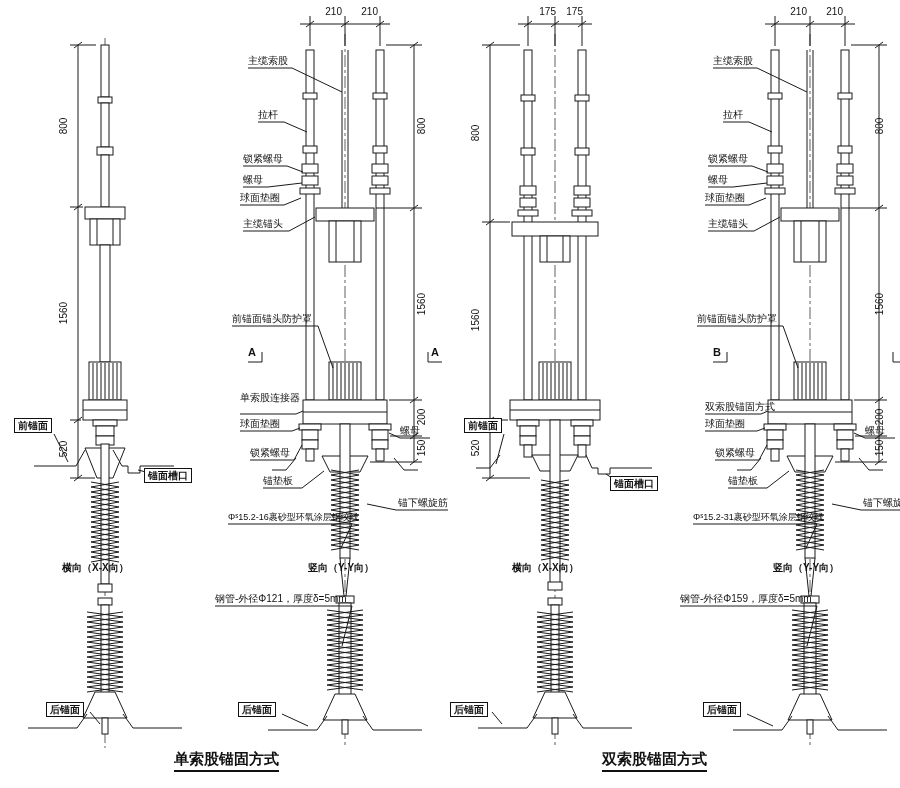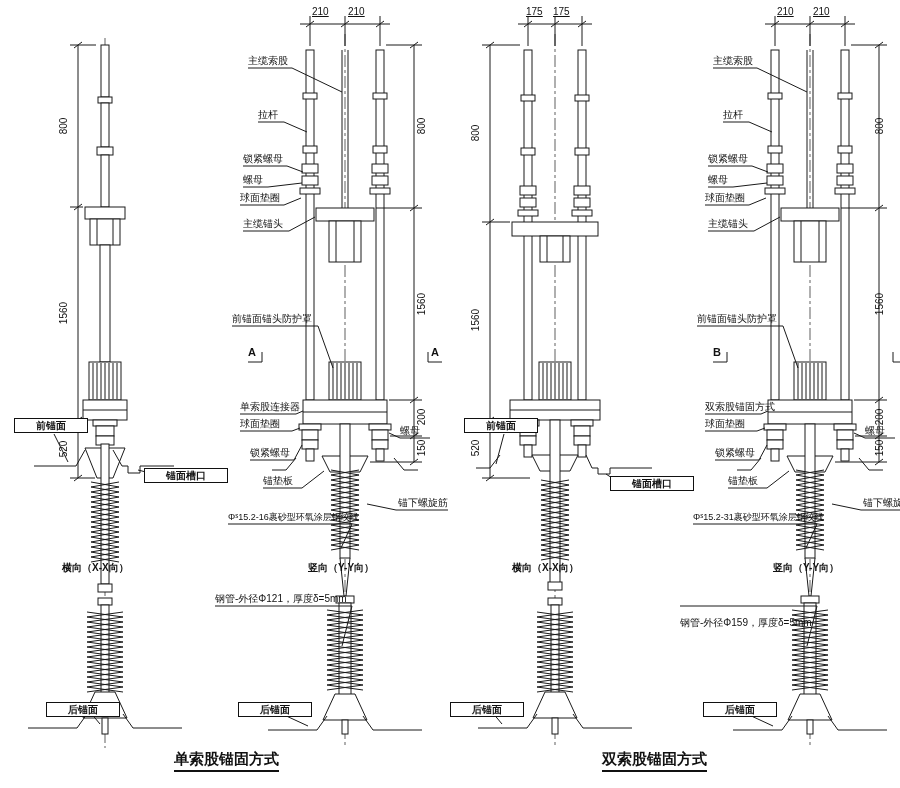--- a/index.html
+++ b/index.html
@@ -1,26 +1,26 @@
 <!DOCTYPE html>
 <html><head>
 <meta charset="utf-8">
 <style>
   html,body{margin:0;padding:0;background:#fff;}
   #canvas{position:relative;width:900px;height:788px;background:#ffffff;overflow:hidden;
           font-family:"Liberation Sans",sans-serif;color:#111;}
   svg{position:absolute;left:0;top:0;}
   .lbl{position:absolute;font:10px/12px "Liberation Sans",sans-serif;color:#111;white-space:nowrap;}
   .sm{font-size:9px;}
-  .boxed{border:1px solid #111;padding:1px 21px;background:#fff;line-height:11px;font-weight:bold;}
+  .boxed{border:1px solid #111;padding:1px 3px;background:#fff;line-height:11px;font-weight:bold;}
   .viewlbl{font-weight:bold;}
   .seclbl{font-weight:bold;font-size:11px;}
   .dimv{position:absolute;width:40px;text-align:center;transform:rotate(-90deg);
         font:10px/12px "Liberation Sans",sans-serif;color:#111;}
-  .dimh{position:absolute;width:30px;text-align:left;font:10px/12px "Liberation Sans",sans-serif;color:#111;text-decoration:underline;}
+  .dimh{position:absolute;width:30px;text-align:right;font:10px/12px "Liberation Sans",sans-serif;color:#111;}
   .title{position:absolute;font:bold 15px/18px "Liberation Sans",sans-serif;color:#111;
          border-bottom:2px solid #111;padding-bottom:2px;}
 </style>
 </head>
 <body>
 
 <div id="canvas">
 
 <svg width="900" height="788" viewBox="0 0 900 788">
 <defs>
@@ -263,21 +263,21 @@
 <div class="dimv" style="left:402px;top:442px">150</div>
 <div class="lbl" style="left:248px;top:55px">主缆索股</div>
 <div class="lbl" style="left:258px;top:109px">拉杆</div>
 <div class="lbl" style="left:243px;top:153px">锁紧螺母</div>
 <div class="lbl" style="left:243px;top:174px">螺母</div>
 <div class="lbl" style="left:240px;top:192px">球面垫圈</div>
 <div class="lbl" style="left:243px;top:218px">主缆锚头</div>
 <div class="lbl" style="left:232px;top:313px">前锚面锚头防护罩</div>
 <div class="lbl seclbl" style="left:248px;top:346px">A</div>
 <div class="lbl seclbl" style="left:431px;top:346px">A</div>
-<div class="lbl" style="left:240px;top:401px">单索股连接器</div>
+<div class="lbl" style="left:240px;top:392px">单索股连接器</div>
 <div class="lbl" style="left:240px;top:418px">球面垫圈</div>
 <div class="lbl" style="left:400px;top:425px">螺母</div>
 <div class="lbl" style="left:250px;top:447px">锁紧螺母</div>
 <div class="lbl" style="left:263px;top:475px">锚垫板</div>
 <div class="lbl" style="left:398px;top:497px">锚下螺旋筋</div>
 <div class="lbl sm" style="left:228px;top:511px">Φˢ15.2-16裹砂型环氧涂层钢绞线</div>
 <div class="lbl" style="left:215px;top:593px">钢管-外径Φ121，厚度δ=5mm</div>
 <div class="lbl viewlbl" style="left:308px;top:562px">竖向（Y-Y向）</div>
 <div class="lbl boxed" style="left:238px;top:702px">后锚面</div>
 
@@ -305,20 +305,20 @@
 <div class="lbl" style="left:708px;top:218px">主缆锚头</div>
 <div class="lbl" style="left:697px;top:313px">前锚面锚头防护罩</div>
 <div class="lbl seclbl" style="left:713px;top:346px">B</div>
 <div class="lbl" style="left:705px;top:401px">双索股锚固方式</div>
 <div class="lbl" style="left:705px;top:418px">球面垫圈</div>
 <div class="lbl" style="left:865px;top:425px">螺母</div>
 <div class="lbl" style="left:715px;top:447px">锁紧螺母</div>
 <div class="lbl" style="left:728px;top:475px">锚垫板</div>
 <div class="lbl" style="left:863px;top:497px">锚下螺旋筋</div>
 <div class="lbl sm" style="left:693px;top:511px">Φˢ15.2-31裹砂型环氧涂层钢绞线</div>
-<div class="lbl" style="left:680px;top:617px">钢管-外径Φ159，厚度δ=5mm</div>
+<div class="lbl" style="left:680px;top:593px">钢管-外径Φ159，厚度δ=5mm</div>
 <div class="lbl viewlbl" style="left:773px;top:562px">竖向（Y-Y向）</div>
 <div class="lbl boxed" style="left:703px;top:702px">后锚面</div>
 
 <div class="title" style="left:174px;top:750px">单索股锚固方式</div>
 <div class="title" style="left:602px;top:750px">双索股锚固方式</div>
 
 </div>
 
 </body></html>

